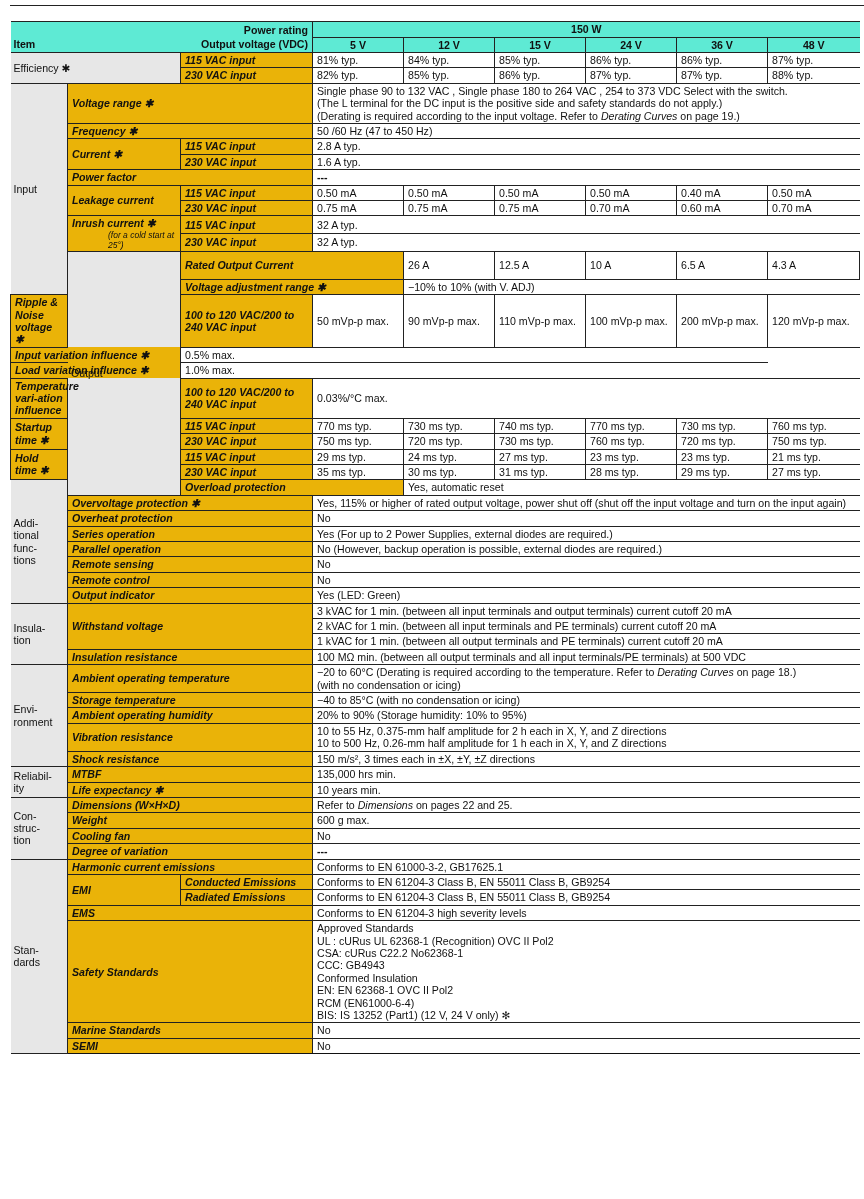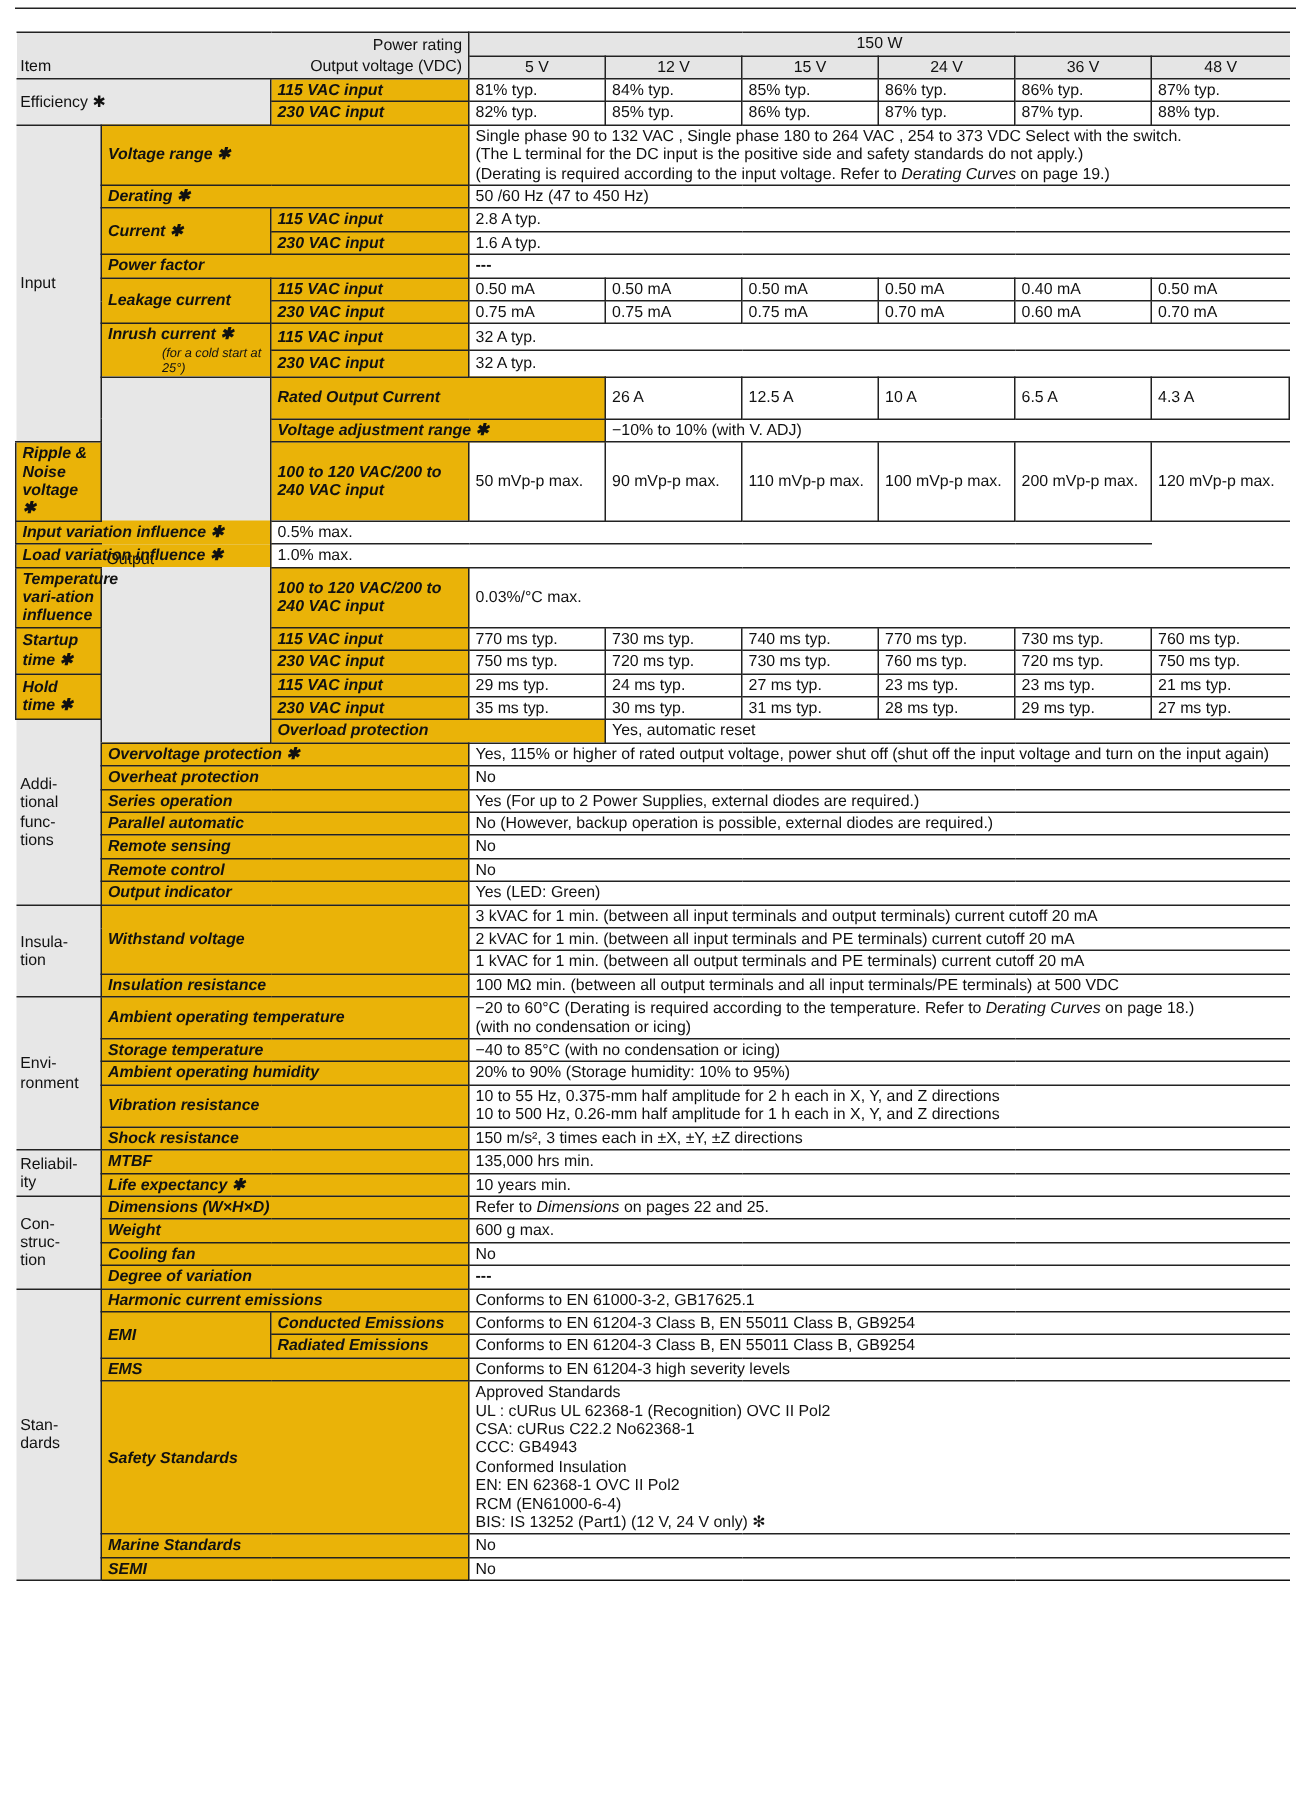--- a/index.html
+++ b/index.html
@@ -6,21 +6,21 @@
   body { width: 864px; height: 1199px; position: relative; overflow: hidden;
          font-family: "Liberation Sans", sans-serif; color: #111; }
   .top-rule { position: absolute; left: 10px; right: 0; top: 5px; height: 1px; background: #222; }
   table.spec { position: absolute; left: 10px; top: 21px; width: 849px;
                border-collapse: collapse; table-layout: fixed; font-size: 10.6px; line-height: 12.4px; }
   table.spec td { border: 1px solid #222; padding: 1px 4px; vertical-align: middle; }
   table.spec td.lbl { background: #eab308; font-weight: bold; font-style: italic; }
   table.spec td.grp { background: #e7e7e7; font-weight: normal; border-left: none; padding-left: 3px; }
   table.spec td.val { background: #fff; font-weight: normal; }
   table.spec td.last { border-right: none; }
-  table.spec tr.hdr td { background: #e5e5e5; font-weight: normal; }
+  table.spec tr.hdr td { background: #5eead4; font-weight: bold; }
   table.spec tr.hdr td.first { border-left: none; }
   .ctr { text-align: center; }
   .small { font-size: 8.5px; font-weight: normal; display: block; line-height: 10px; margin-left: 36px; }
   .gtop td { border-top: 1.6px solid #111; }
   .multi span { display: block; }
 </style>
 </head>
 <body>
 
 <div class="top-rule"></div>
@@ -79,21 +79,21 @@
   <tr class="gtop">
     <td class="grp" rowspan="11">Input</td>
     <td class="lbl" colspan="2">Voltage range ✱</td>
     <td class="val last multi" colspan="6">
       <span>Single phase 90 to 132 VAC , Single phase 180 to 264 VAC , 254 to 373 VDC  Select with the switch.</span>
       <span>(The L terminal for the DC input is the positive side and safety standards do not apply.)</span>
       <span style="display:block"><span style="display:inline">(Derating is required according to the input voltage. Refer to </span><i style="display:inline">Derating Curves</i><span style="display:inline"> on page 19.)</span></span>
     </td>
   </tr>
   <tr>
-    <td class="lbl" colspan="2">Derating ✱</td>
+    <td class="lbl" colspan="2">Frequency ✱</td>
     <td class="val last" colspan="6">50 /60 Hz (47 to 450 Hz)</td>
   </tr>
   <tr>
     <td class="lbl" rowspan="2">Current  ✱</td>
     <td class="lbl">115 VAC input</td>
     <td class="val last" colspan="6">2.8 A typ.</td>
   </tr>
   <tr>
     <td class="lbl">230 VAC input</td>
     <td class="val last" colspan="6">1.6 A typ.</td>
@@ -226,21 +226,21 @@
   </tr>
   <tr>
     <td class="lbl" colspan="2">Overheat protection</td>
     <td class="val last" colspan="6">No</td>
   </tr>
   <tr>
     <td class="lbl" colspan="2">Series operation</td>
     <td class="val last" colspan="6">Yes (For up to 2 Power Supplies, external diodes are required.)</td>
   </tr>
   <tr>
-    <td class="lbl" colspan="2">Parallel automatic</td>
+    <td class="lbl" colspan="2">Parallel operation</td>
     <td class="val last" colspan="6">No  (However, backup operation is possible, external diodes are required.)</td>
   </tr>
   <tr>
     <td class="lbl" colspan="2">Remote sensing</td>
     <td class="val last" colspan="6">No</td>
   </tr>
   <tr>
     <td class="lbl" colspan="2">Remote control</td>
     <td class="val last" colspan="6">No</td>
   </tr>

